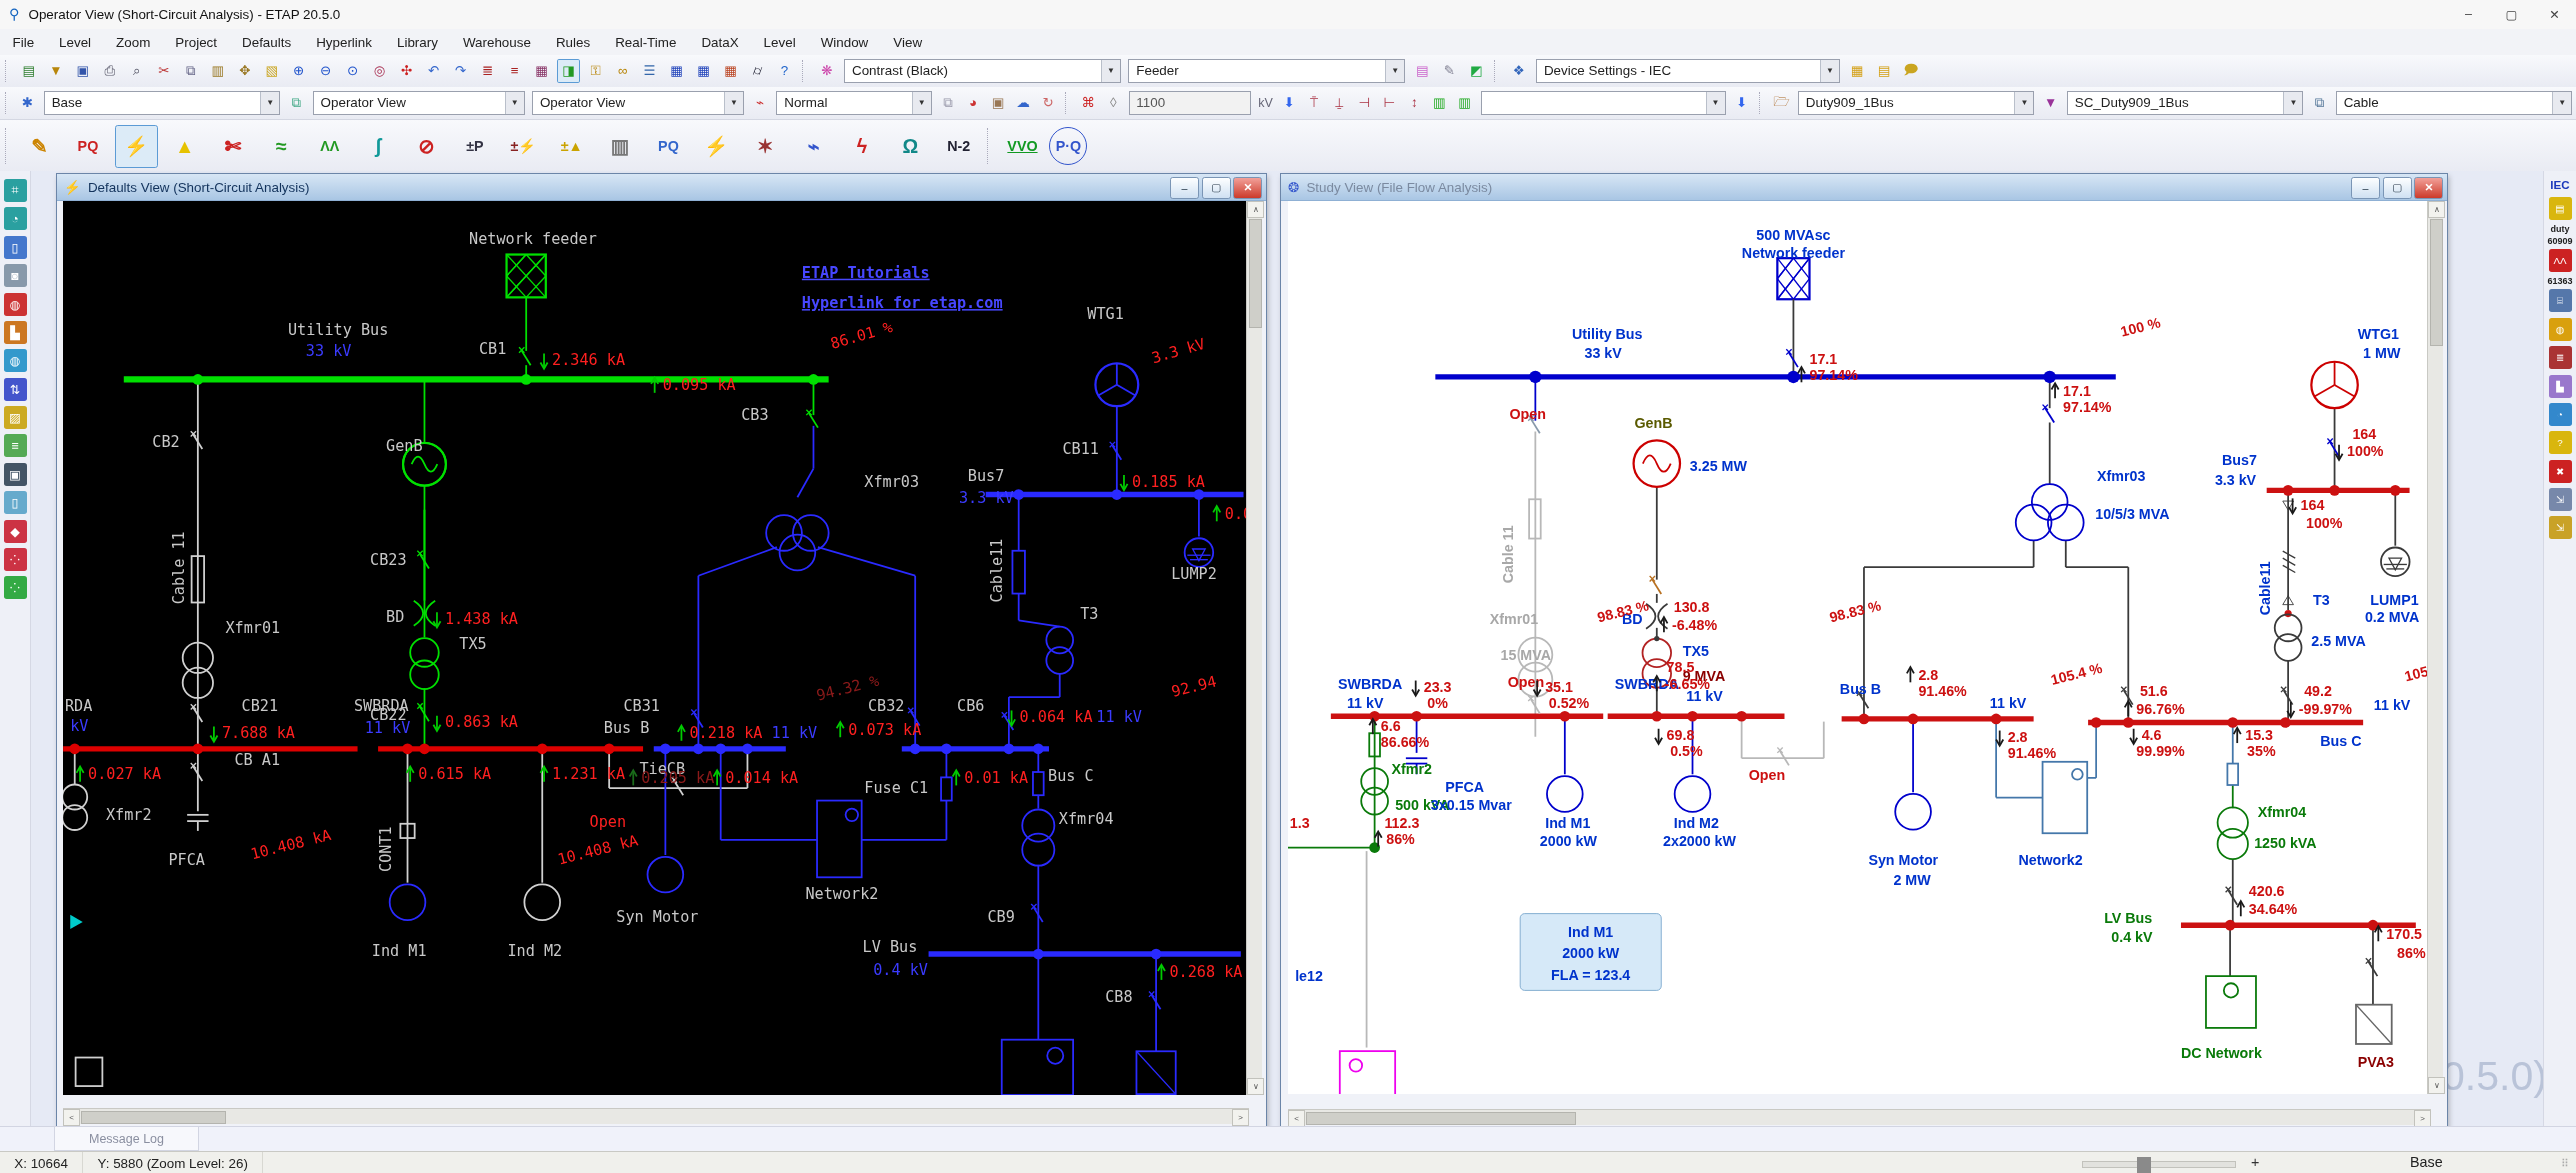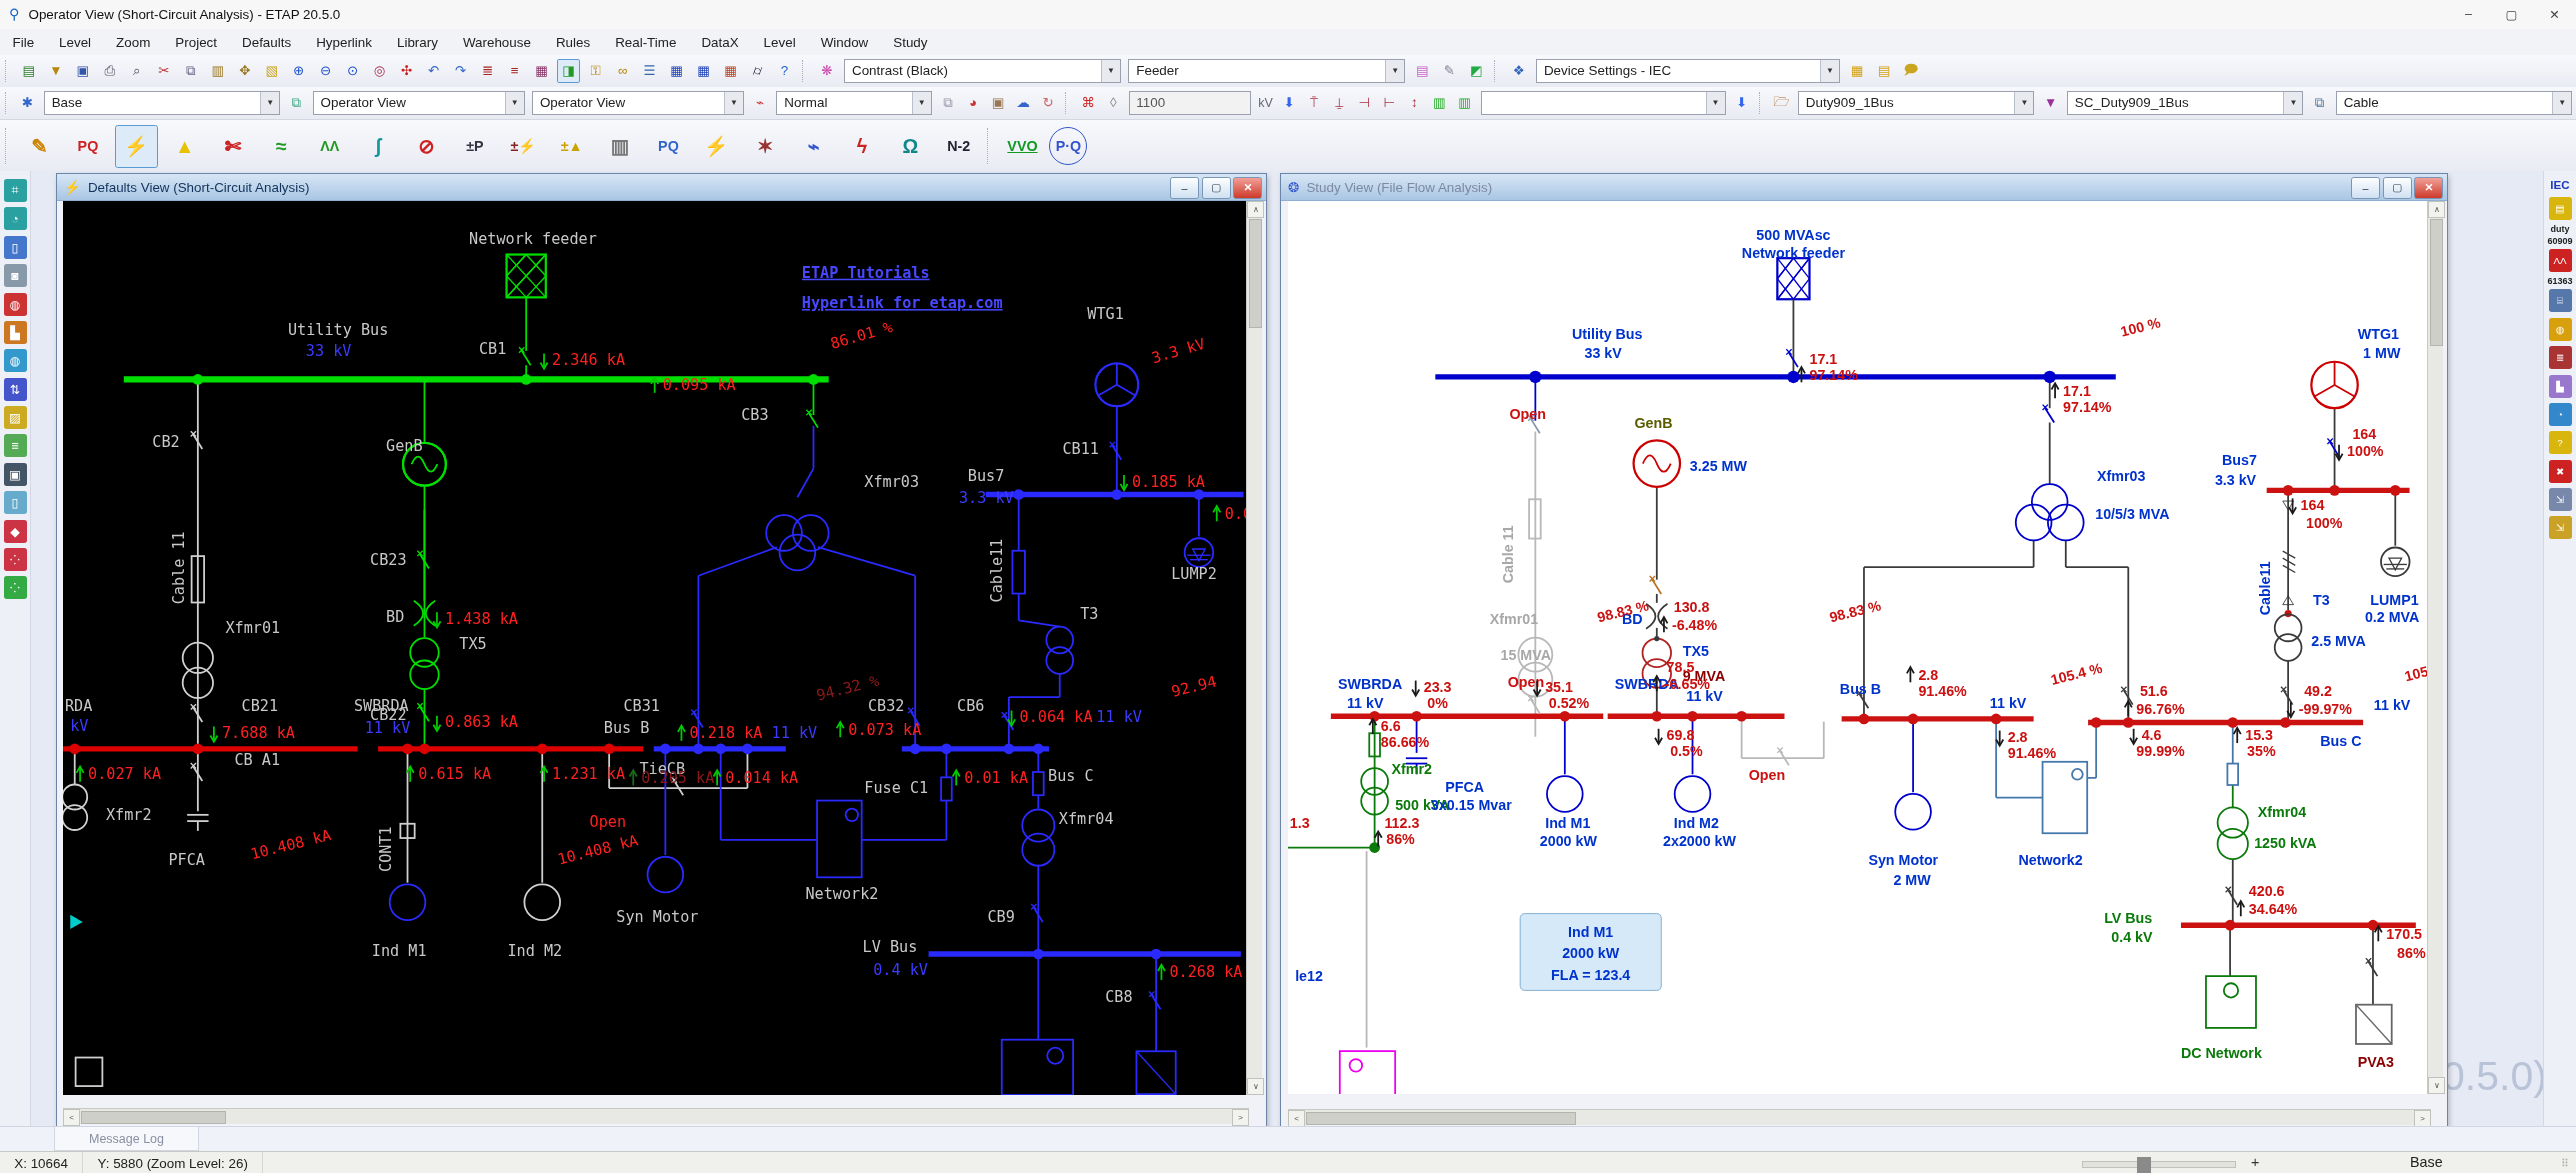--- a/index.html
+++ b/index.html
@@ -77,21 +77,21 @@
     <div class="mi">Project</div>
     <div class="mi">Defaults</div>
     <div class="mi">Hyperlink</div>
     <div class="mi">Library</div>
     <div class="mi">Warehouse</div>
     <div class="mi">Rules</div>
     <div class="mi">Real-Time</div>
     <div class="mi">DataX</div>
     <div class="mi">Level</div>
     <div class="mi">Window</div>
-    <div class="mi">Study</div>
+    <div class="mi">View</div>
   </div>
 <div class="tbrow tb1" id="tb1">
     <div class="grip"></div>
     <div class="tbi" style="color: rgb(45, 125, 45);">▤</div>
     <div class="tbi" style="color: rgb(184, 134, 11);">▼</div>
     <div class="tbi" style="color: rgb(51, 85, 170);">▣</div>
     <div class="tbi" style="color: rgb(85, 85, 102);">⎙</div>
     <div class="tbi" style="color: rgb(85, 85, 102);">⌕</div>
     <div class="tbi" style="color: rgb(187, 51, 51);">✂</div>
     <div class="tbi" style="color: rgb(102, 102, 136);">⧉</div>

